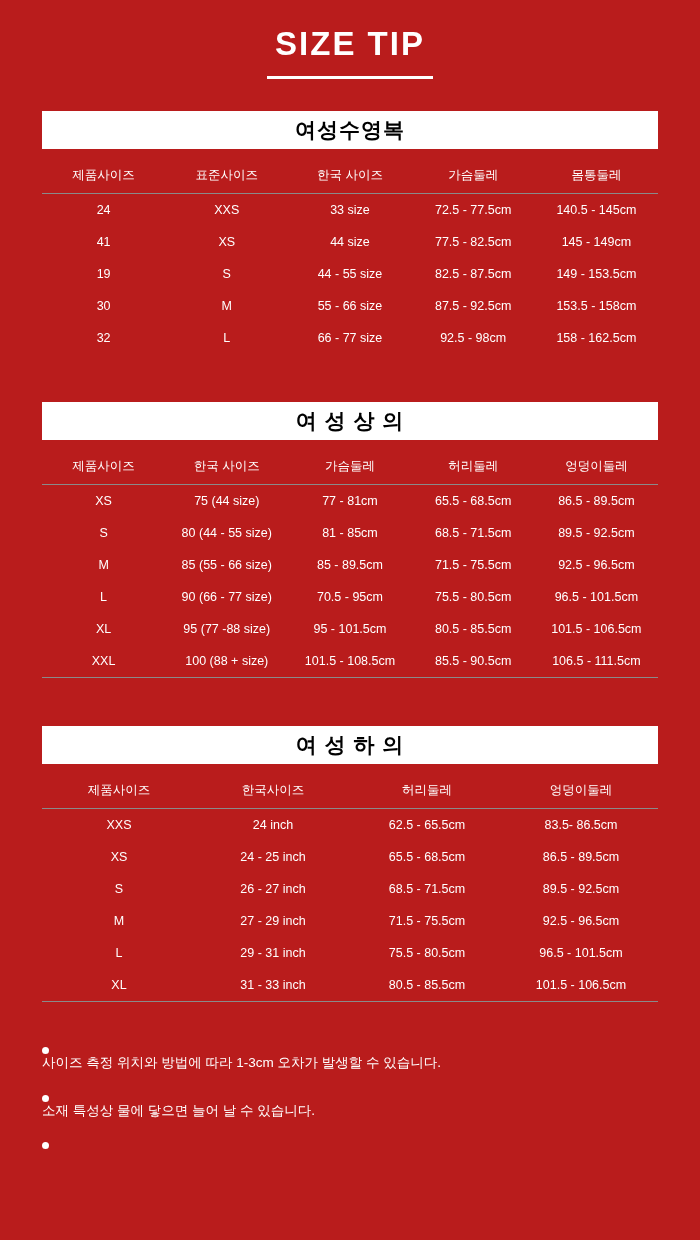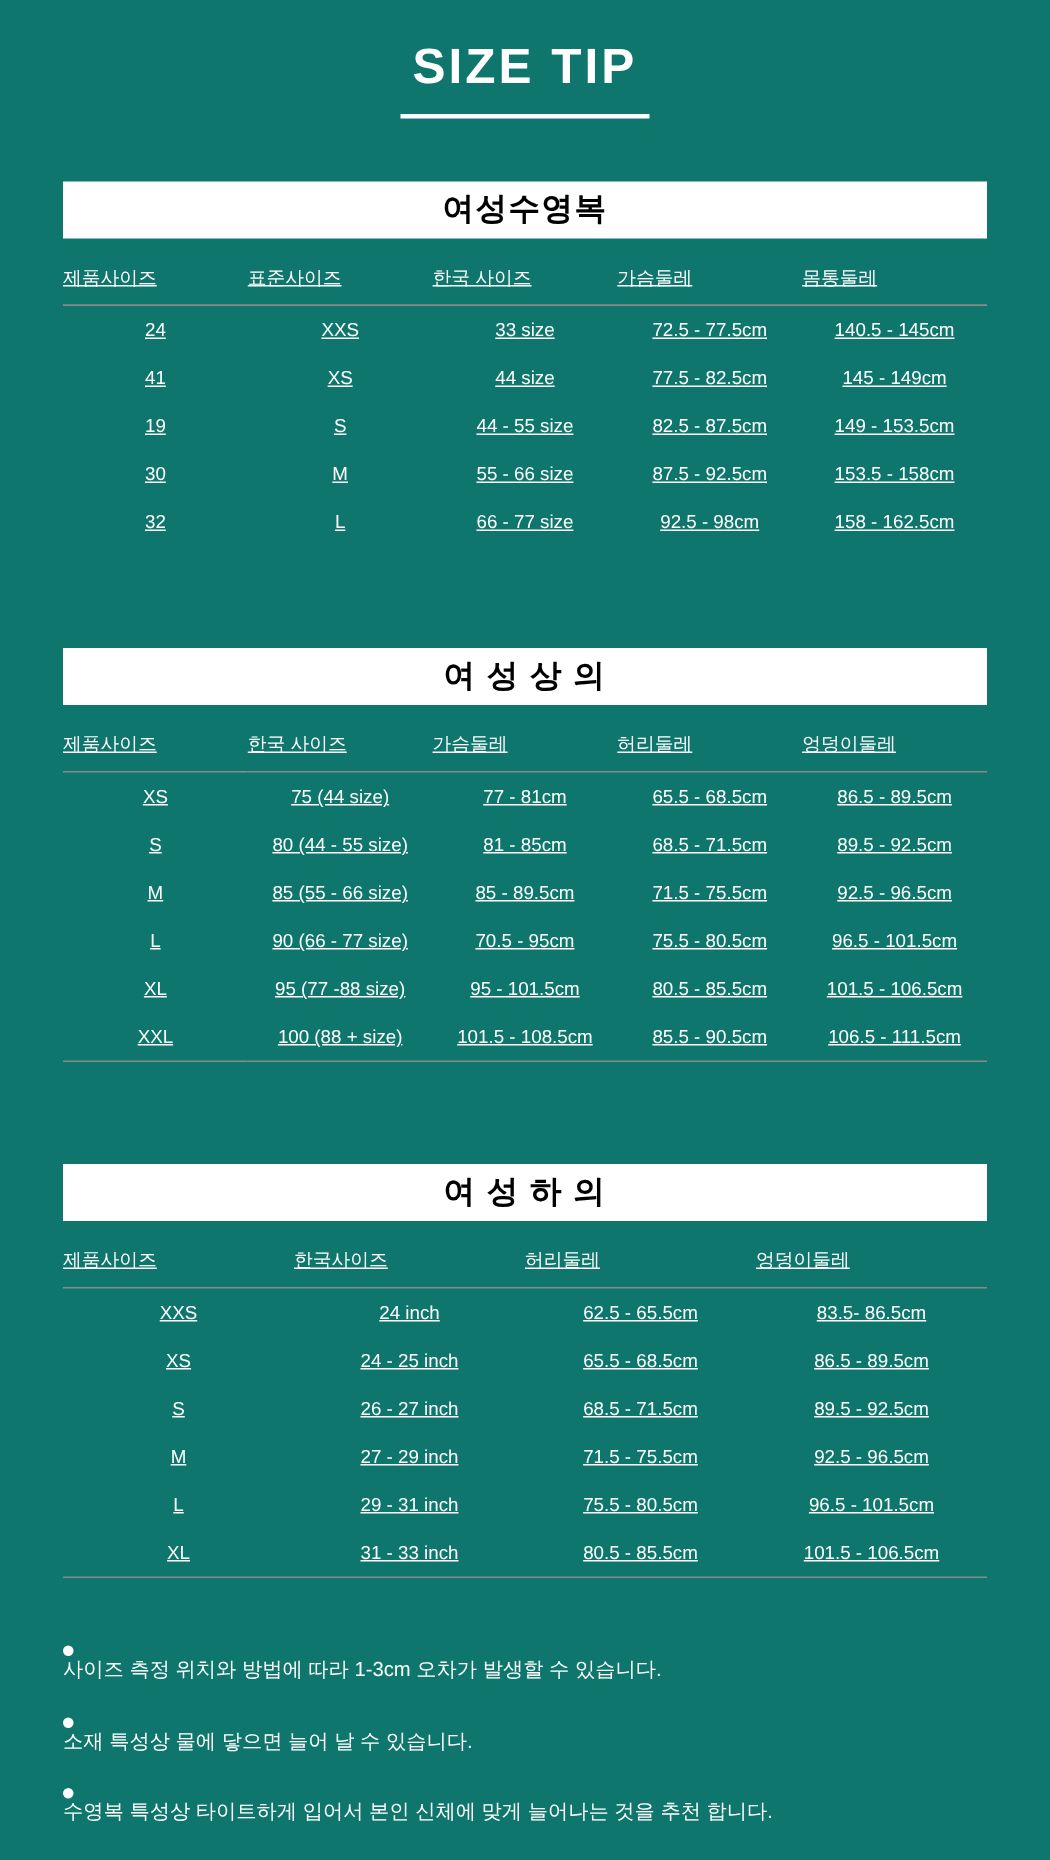--- a/index.html
+++ b/index.html
@@ -11,21 +11,21 @@
     width: 700px;
     height: 1240px;
     font-family: "Liberation Sans", sans-serif;
     color: #ffffff;
     overflow: hidden;
   }
   .page {
     position: relative;
     width: 700px;
     height: 1240px;
-    background: #0f766e;
+    background: #b91c1c;
   }
 
   
   .title-block {
     padding-top: 26px;
     text-align: center;
   }
   .main-title {
     font-size: 33px;
     font-weight: bold;
@@ -35,22 +35,21 @@
   }
   .title-underline {
     width: 166px;
     height: 3px;
     background: #ffffff;
     margin: 14px auto 0 auto;
   }
 
   
   .section {
-    margin: 10px 42px;
-    text-decoration: underline;
+    margin: 0 42px;
   }
   .section-spacer-1 { height: 32px; }
   .section-spacer { height: 48px; }
 
   .section-header {
     background: #ffffff;
     color: #000000;
     text-align: center;
     font-size: 21px;
     font-weight: bold;
@@ -63,21 +62,21 @@
     width: 100%;
     border-collapse: collapse;
     margin-top: 14px;
     table-layout: fixed;
   }
   table.size-table th {
     font-size: 12.5px;
     font-weight: normal;
     color: #ffffff;
     padding: 4px 0 9px 0;
-    text-align: left;
+    text-align: center;
     border-bottom: 1px solid #8a8a8a;
     white-space: nowrap;
   }
   table.size-table td {
     font-size: 12.5px;
     color: #ffffff;
     text-align: center;
     padding: 9px 0 9px 0;
     white-space: nowrap;
   }
@@ -293,17 +292,16 @@
     <div class="note-row">
       <span class="note-bullet"></span>
       <span class="note-text">사이즈 측정 위치와 방법에 따라 1-3cm 오차가 발생할 수 있습니다.</span>
     </div>
     <div class="note-row">
       <span class="note-bullet"></span>
       <span class="note-text">소재 특성상 물에 닿으면 늘어 날 수 있습니다.</span>
     </div>
     <div class="note-row">
       <span class="note-bullet"></span>
-      <span class="note-text">수영복 특성상 타이트하게 입어서 본인 신체에 맞게 늘어나는 것을 추천 합니다.</span>
     </div>
   </div>
 
 </div>
 
 </body></html>

